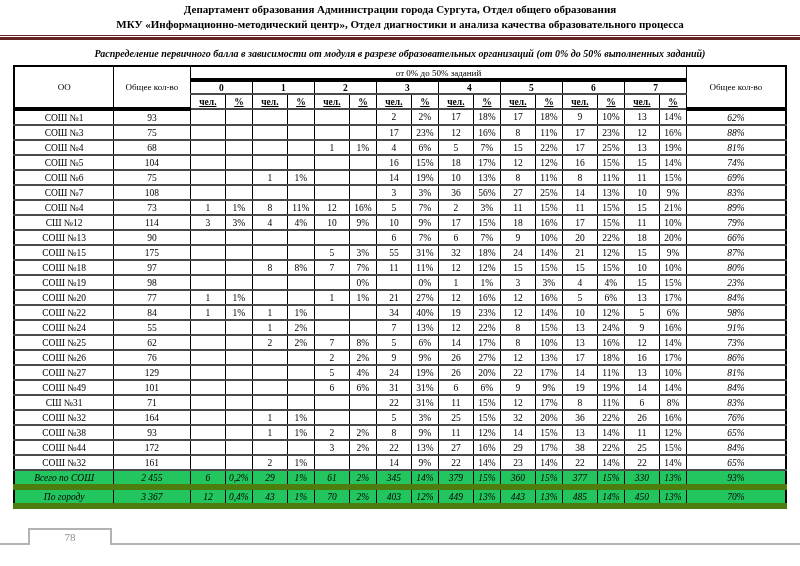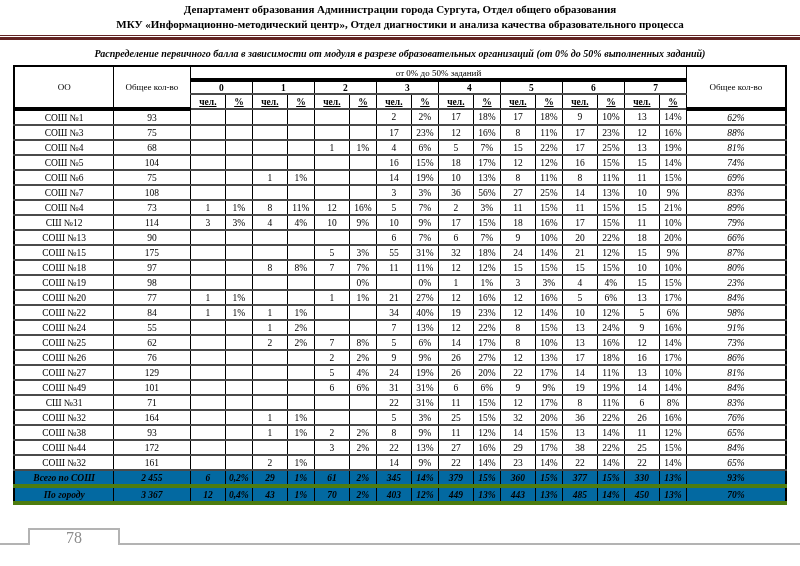--- a/index.html
+++ b/index.html
@@ -25,26 +25,26 @@
   }
   table.grid{border:2px solid #000;}
   tr.h1 td{height:11px;border-bottom:4px solid #000000;border-top:1px solid #000;font-size:9px;}
   tr.h2 td{height:11px;border-bottom:1px solid #000;font-weight:bold;}
   tr.h3 td{height:13px;font-weight:bold;text-decoration:underline;}
   td.oo-head,td.total-head{vertical-align:bottom;font-weight:normal;font-size:9.5px;}
   td.overall-head{vertical-align:middle;font-weight:bold;}
   tr.data td{height:13px;font-size:9.5px;}
   td.school{font-size:10px;}
   td.overall{font-weight:bold;font-style:italic;}
-  tr.summary td{background:#0369a1;font-weight:bold;font-style:italic;border-top:2px solid #000;border-bottom:4px solid #4d7c0f;}
+  tr.summary td{background:#22c55e;font-weight:normal;font-style:italic;border-top:2px solid #000;border-bottom:6px solid #4d7c0f;}
   .footer-line{position:absolute;left:0;right:0;top:543px;height:2px;background:#b3b3b3;}
   .page-tab{
-    position:absolute;left:28px;top:528px;width:92px;height:17px;background:#fff;
+    position:absolute;left:28px;top:528px;width:84px;height:17px;background:#fff;
     border:2px solid #b3b3b3;border-bottom:none;box-sizing:border-box;
-    text-align:center;font-size:16px;color:#8c8c8c;line-height:15px;z-index:2;
+    text-align:center;font-size:11px;color:#8c8c8c;line-height:15px;z-index:2;
   }
 </style>
 </head>
 <body>
 
 <div class="page">
 
   <div class="org-header">
     <div>Департамент образования Администрации города Сургута, Отдел общего образования</div>
     <div>МКУ «Информационно-методический центр», Отдел диагностики и анализа качества образовательного процесса</div>

